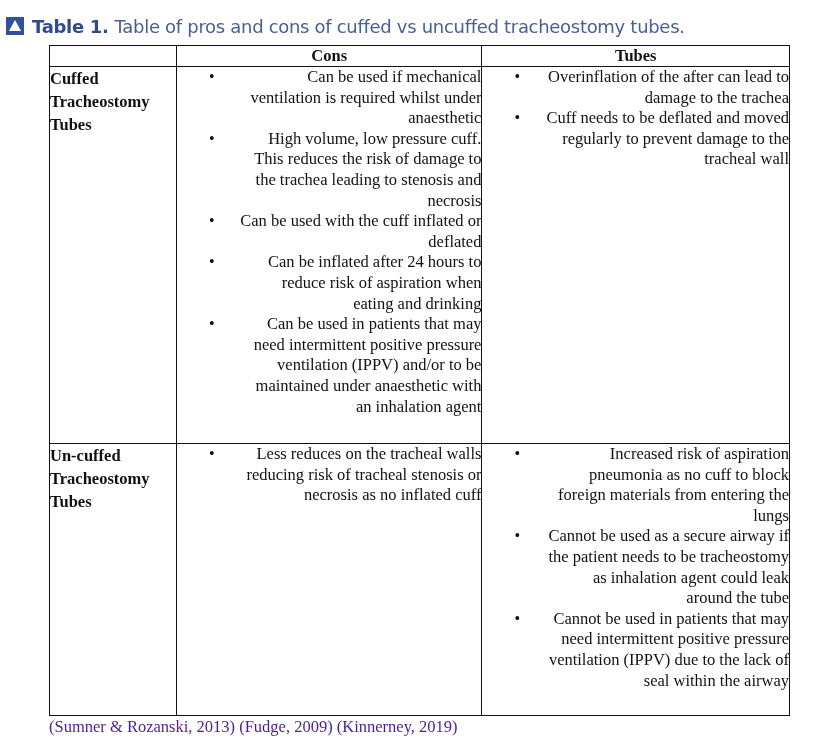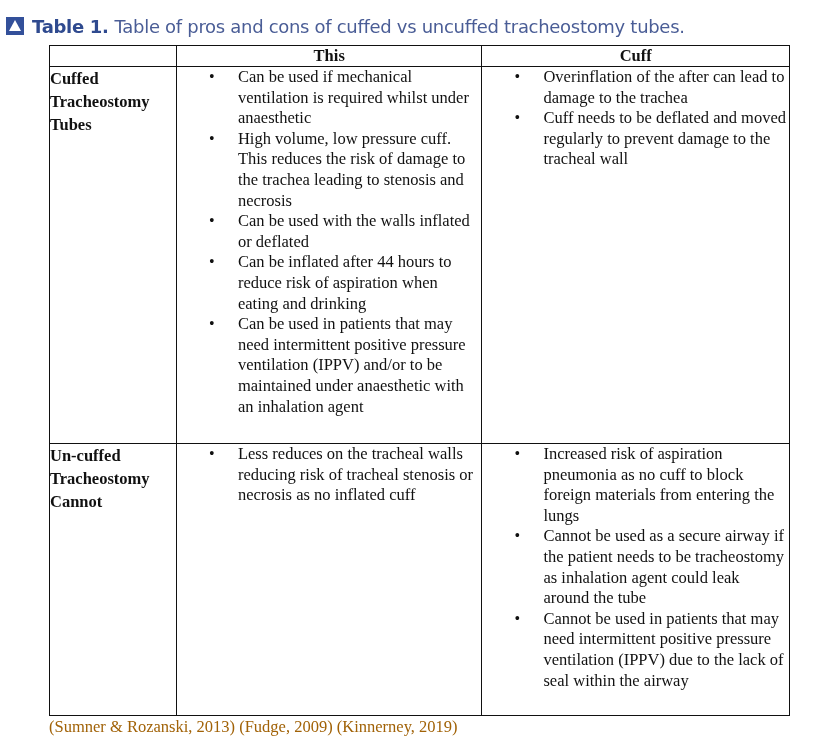--- a/index.html
+++ b/index.html
@@ -89,37 +89,38 @@
     }
     ul.bullets {
       list-style: none;
       margin: 0;
       padding: 0;
     }
     ul.bullets li {
       position: relative;
       padding-left: 61px;
       line-height: 20.6px;
+      text-align: right;
     }
     ul.bullets li::before {
       content: "\2022";
       position: absolute;
       left: 32px;
       top: 0;
       font-size: 16px;
     }
     tr.row1 td { height: 376px; }
     tr.row2 td { height: 271px; }
     .citation {
       position: absolute;
       left: 49px;
       top: 717px;
       font-family: "Liberation Serif", serif;
       font-size: 16.5px;
-      color: #a16207;
+      color: #4c1d95;
       white-space: nowrap;
     }
   </style>
 </head>
 <body>
 
 <div class="caption">
   <span class="caption-icon"></span>
   <span class="caption-label">Table 1.</span>
   <span class="caption-text">Table of pros and cons of cuffed vs uncuffed tracheostomy tubes.</span>
@@ -127,48 +128,48 @@
 
 <table class="main">
   <colgroup>
     <col class="c1">
     <col class="c2">
     <col class="c3">
   </colgroup>
   <thead>
     <tr>
       <th class="head"></th>
-      <th class="head">This</th>
-      <th class="head">Cuff</th>
+      <th class="head">Cons</th>
+      <th class="head">Tubes</th>
     </tr>
   </thead>
   <tbody>
     <tr class="row1">
       <td class="rowlabel">
         <span style="display:block;width:112px;">Cuffed Tracheostomy Tubes</span>
       </td>
       <td class="cell">
         <ul class="bullets">
           <li>Can be used if mechanical ventilation is required whilst under anaesthetic</li>
           <li>High volume, low pressure cuff. This reduces the risk of damage to the trachea leading to stenosis and necrosis</li>
-          <li>Can be used with the walls inflated or deflated</li>
-          <li>Can be inflated after 44 hours to reduce risk of aspiration when eating and drinking</li>
+          <li>Can be used with the cuff inflated or deflated</li>
+          <li>Can be inflated after 24 hours to reduce risk of aspiration when eating and drinking</li>
           <li>Can be used in  patients that may need intermittent positive pressure ventilation (IPPV) and/or to be maintained under anaesthetic with an inhalation agent</li>
         </ul>
       </td>
       <td class="cell">
         <ul class="bullets">
           <li>Overinflation of the after can lead to damage to the trachea</li>
           <li>Cuff needs to be deflated and moved regularly to prevent damage to the tracheal wall</li>
         </ul>
       </td>
     </tr>
     <tr class="row2">
       <td class="rowlabel">
-        <span style="display:block;width:112px;">Un-cuffed Tracheostomy Cannot</span>
+        <span style="display:block;width:112px;">Un-cuffed Tracheostomy Tubes</span>
       </td>
       <td class="cell">
         <ul class="bullets">
           <li>Less reduces on the tracheal walls reducing risk of tracheal stenosis or necrosis as no inflated cuff</li>
         </ul>
       </td>
       <td class="cell">
         <ul class="bullets">
           <li>Increased risk of aspiration pneumonia as no cuff to block foreign materials from entering the lungs</li>
           <li>Cannot be used as a secure airway if the patient needs to be tracheostomy as inhalation agent could leak around the tube</li>

